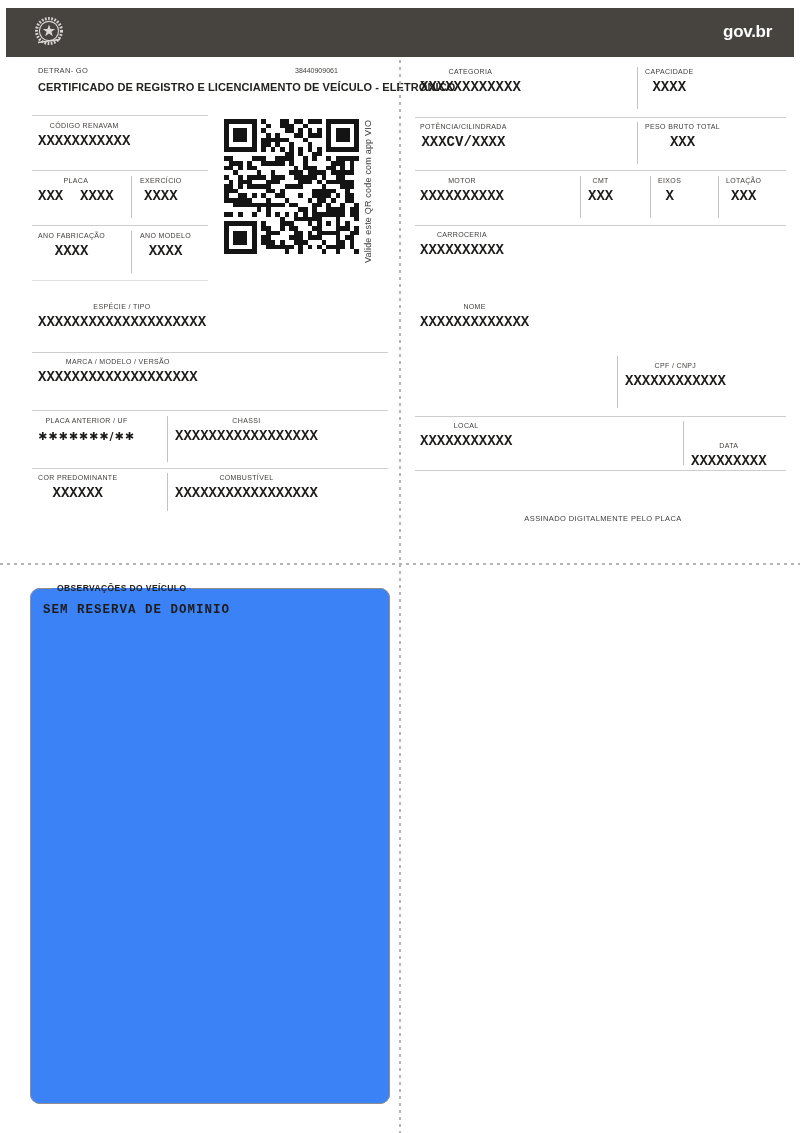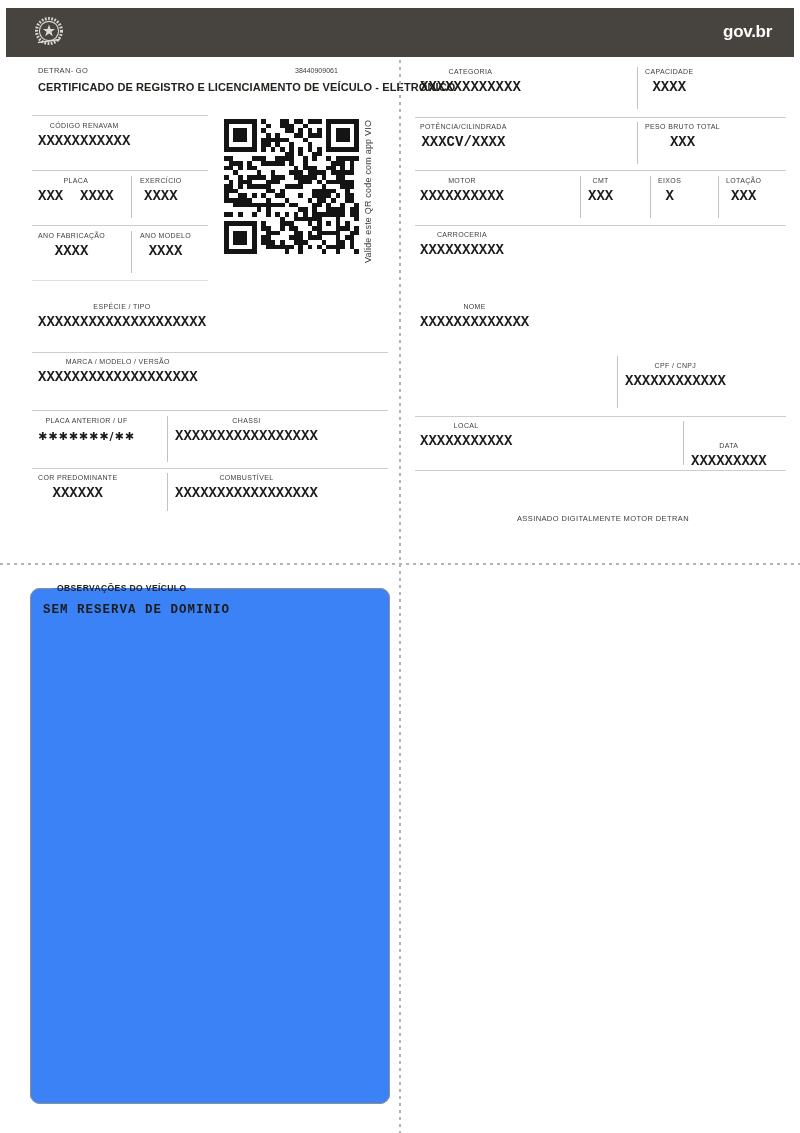--- a/index.html
+++ b/index.html
@@ -618,21 +618,21 @@
   <div class="vline" style="left:683px;top:421px;height:44px;"></div>
   <div class="fld" style="left:420px;top:422px;">
     <div class="lbl">LOCAL</div>
     <div class="val">XXXXXXXXXXX</div>
   </div>
   <div class="fld" style="left:691px;top:442px;">
     <div class="lbl">DATA</div>
     <div class="val">XXXXXXXXX</div>
   </div>
 
-  <div class="signature">ASSINADO DIGITALMENTE MOTOR DETRAN</div>
+  <div class="signature">ASSINADO DIGITALMENTE PELO PLACA</div>
 
   <div class="cut-h"></div>
   <div class="cut-v"></div>
 
   <fieldset class="box box-obs">
     <legend>OBSERVAÇÕES DO VEÍCULO</legend>
     <div class="box-content">SEM RESERVA DE DOMINIO</div>
   </fieldset>
 
 </div>

